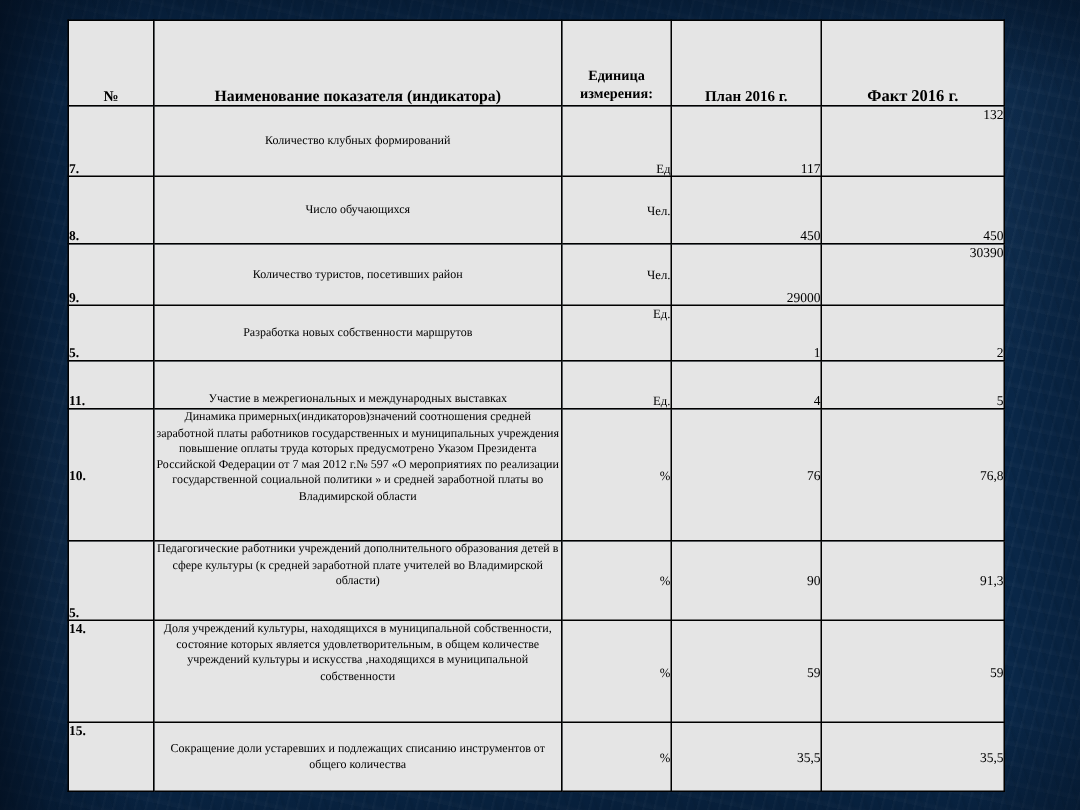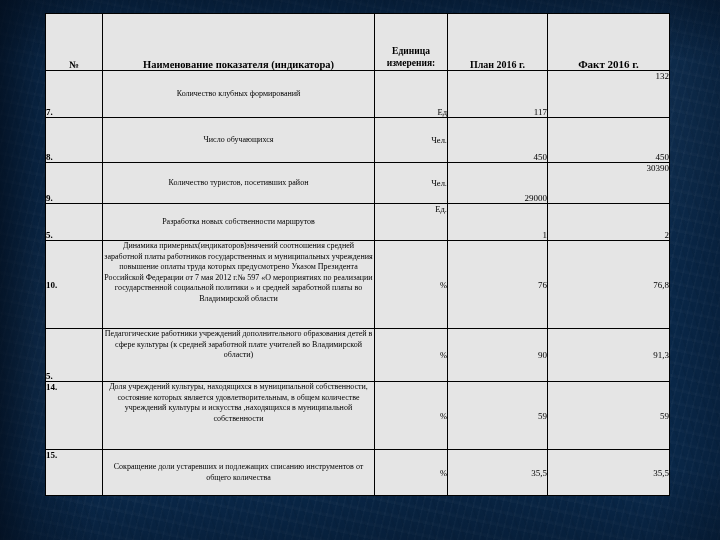--- a/index.html
+++ b/index.html
@@ -201,20 +201,27 @@
       </tr>
 
       <tr class="data tint-green" style="height:37px;">
         <td class="cell-no">5.</td>
         <td class="cell-name va-middle">Разработка новых собственности маршрутов</td>
         <td class="cell-unit va-top">Ед.</td>
         <td class="cell-plan va-bottom">1</td>
         <td class="cell-fact va-bottom">2</td>
       </tr>
 
+      <tr class="data tint-plain" style="height:32px;">
+        <td class="cell-no">11.</td>
+        <td class="cell-name va-bottom">Участие в межрегиональных и международных выставках</td>
+        <td class="cell-unit va-bottom">Ед.</td>
+        <td class="cell-plan va-bottom">4</td>
+        <td class="cell-fact va-bottom">5</td>
+      </tr>
 
       <tr class="data tint-plain" style="height:88px;">
         <td class="cell-no va-middle">10.</td>
         <td class="cell-name va-top">Динамика примерных(индикаторов)значений соотношения средней заработной платы работников государственных и муниципальных учреждения повышение оплаты труда которых предусмотрено Указом Президента Российской Федерации от 7 мая 2012 г.№ 597 «О мероприятиях по реализации государственной социальной политики » и средней заработной платы во Владимирской области</td>
         <td class="cell-unit va-middle">%</td>
         <td class="cell-plan va-middle">76</td>
         <td class="cell-fact va-middle">76,8</td>
       </tr>
 
       <tr class="data tint-green" style="height:53px;">

